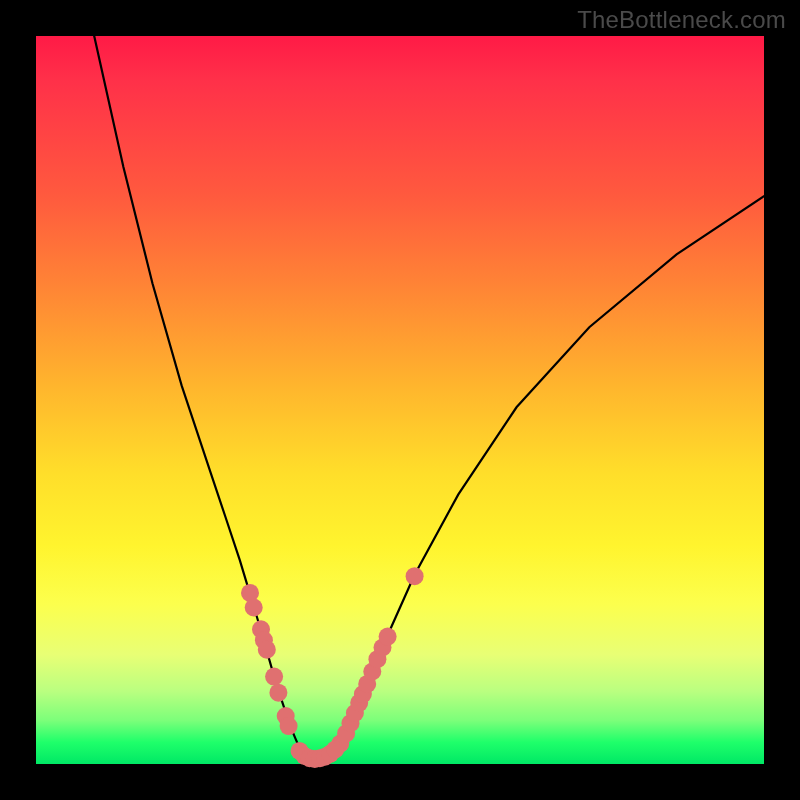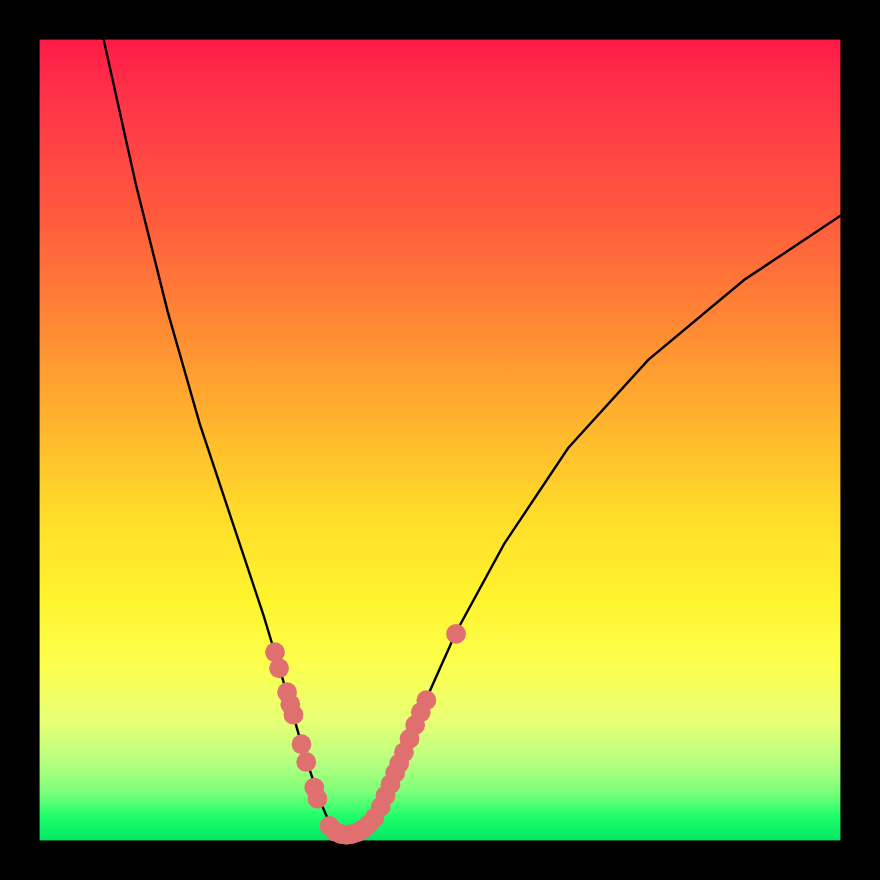--- a/index.html
+++ b/index.html
@@ -95,13 +95,14 @@
           <circle cx="268.6" cy="720.0" r="9" fill="#e07070"></circle>
           <circle cx="273.7" cy="722.2" r="9" fill="#e07070"></circle>
           <circle cx="278.8" cy="722.9" r="9" fill="#e07070"></circle>
           <circle cx="283.9" cy="722.2" r="9" fill="#e07070"></circle>
           <circle cx="289.0" cy="720.7" r="9" fill="#e07070"></circle>
           <circle cx="294.1" cy="717.8" r="9" fill="#e07070"></circle>
           <circle cx="299.2" cy="713.4" r="9" fill="#e07070"></circle>
         </g>
     </svg>
   </div>
+  <div class="watermark">TheBottleneck.com</div>
 </div>
 
 </body></html>

